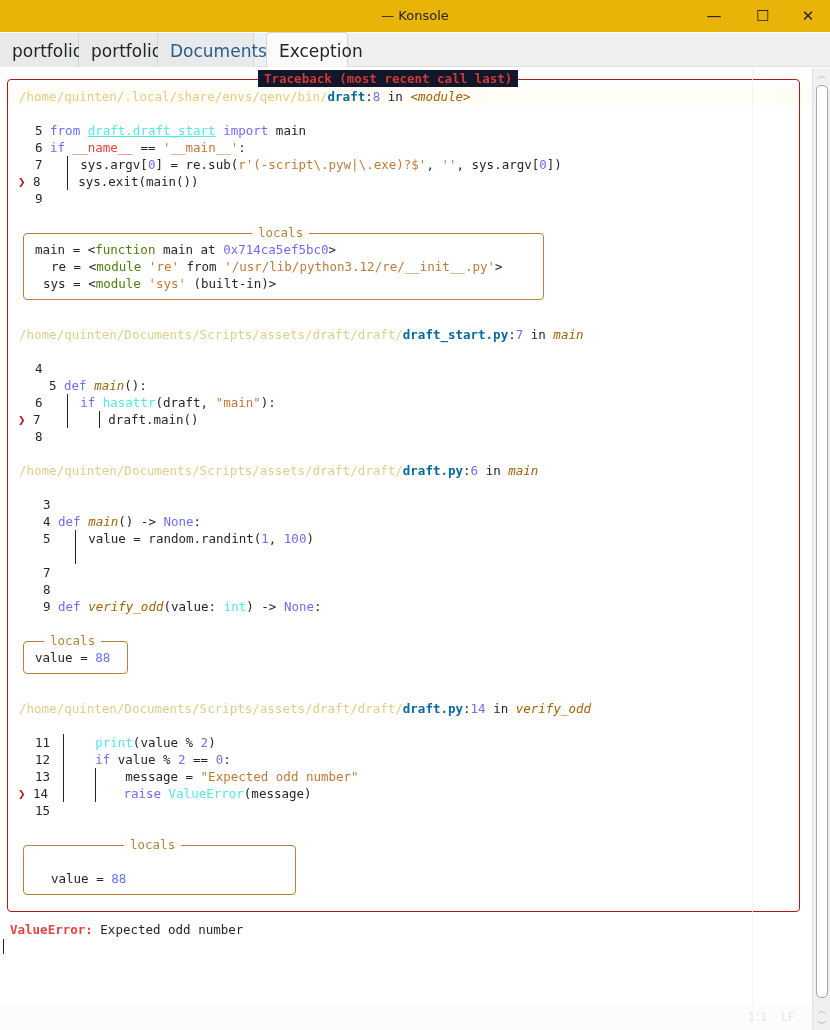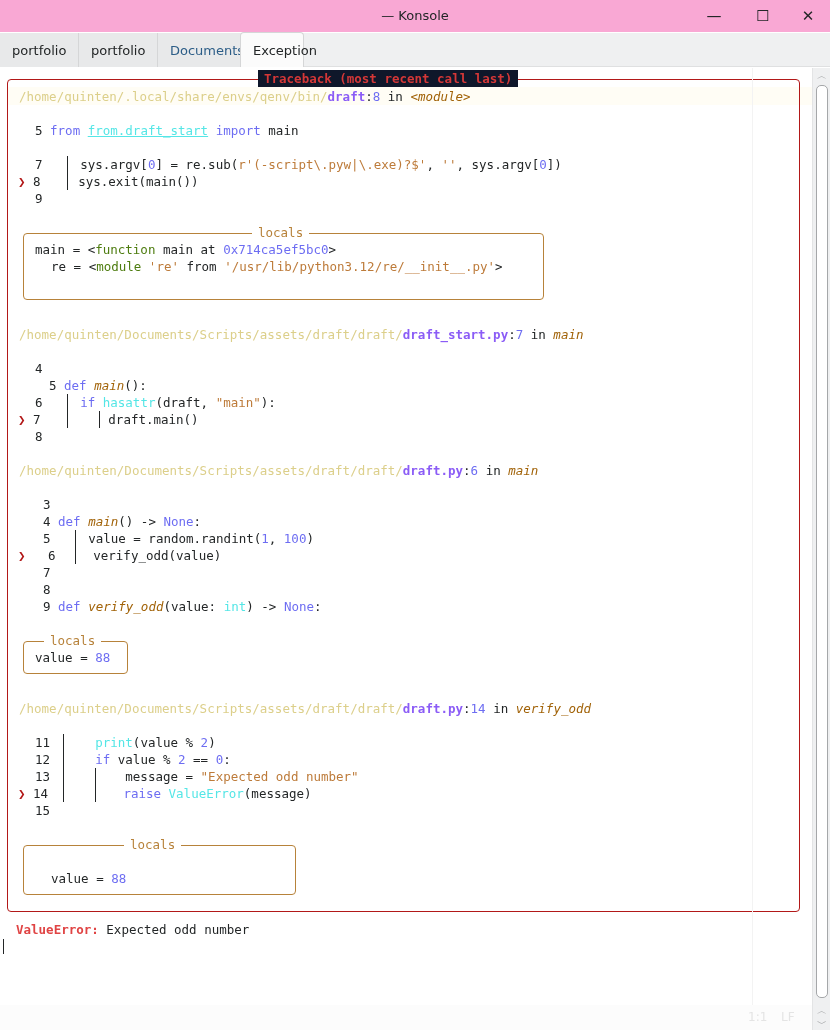--- a/index.html
+++ b/index.html
@@ -1,33 +1,33 @@
 <!DOCTYPE html>
 <html><head>
 <meta charset="utf-8">
 <style>
   * { box-sizing: border-box; margin: 0; padding: 0; }
   html, body { width: 830px; height: 1030px; overflow: hidden; background: #ffffff; }
   body { font-family: "DejaVu Sans Mono", monospace; font-size: 12.5px; color: #232627; position: relative; }
-  .titlebar { position: absolute; left: 0; top: 0; width: 830px; height: 32px; background: #f9a8d4; }
+  .titlebar { position: absolute; left: 0; top: 0; width: 830px; height: 32px; background: #eab308; }
   .titlebar .title { position: absolute; left: 0; right: 0; top: 8px; text-align: center; font-family: "DejaVu Sans", sans-serif; font-size: 13px; color: #232627; }
   .winbtn { position: absolute; top: 6px; width: 20px; height: 20px; font-family: "DejaVu Sans", sans-serif; color: #232627; text-align: center; line-height: 20px; font-size: 15px; cursor: pointer; }
   .tabbar { position: absolute; left: 0; top: 33px; width: 830px; height: 34px; background: #eff0f1; border-bottom: 1px solid #dfe0e1; }
-  .tab { position: absolute; top: 0; height: 34px; font-family: "DejaVu Sans", sans-serif; font-size: 13px; line-height: 36px; padding: 0 12px; background: #e8e9ea; border-right: 1px solid #d5d6d7; color: #232627; cursor: pointer; }
+  .tab { position: absolute; top: 0; height: 34px; font-family: "DejaVu Sans", sans-serif; font-size: 17px; line-height: 36px; padding: 0 12px; background: #e8e9ea; border-right: 1px solid #d5d6d7; color: #232627; cursor: pointer; }
   .tab.active { background: #fbfbfb; border: 1px solid #d5d6d7; border-bottom: none; border-radius: 4px 4px 0 0; height: 35px; top: -1px; }
   .tab.docs { color: #2c5d87; }
   .term { position: absolute; left: 0; top: 68px; width: 812px; height: 960px; background: #ffffff; }
   .row { position: absolute; left: 0; height: 17px; line-height: 17px; white-space: pre; }
   .tb-box { position: absolute; left: 7px; top: 11px; width: 793px; height: 833px; border: 1.5px solid #b21818; border-radius: 4px; }
   .tb-title { position: absolute; left: 258px; top: 2px; background: #0f172a; padding: 0 6px; color: #d43737; font-weight: bold; height: 17px; line-height: 17px; }
   .hl { position: absolute; left: 8px; top: 19px; width: 1050px; height: 18px; background: #fffdf5; }
   .loc-box { position: absolute; border: 1.5px solid #b7823a; border-radius: 4px; }
   .loc-title { position: absolute; top: -10px; background: #fff; padding: 0 6px; color: #b7823a; height: 17px; line-height: 17px; }
   .c-path { color: #dccf8a; }
-  .c-file { color: #8b5cf6; font-weight: bold; }
+  .c-file { color: #0369a1; font-weight: bold; }
   .c-num { color: #6d6df2; }
   .c-kw { color: #6d6df2; }
   .c-fn { color: #a16207; font-style: italic; }
   .c-builtin { color: #55e6e6; }
   .c-str { color: #bd7b3a; }
   .c-mag { color: #4d7c0f; }
   .c-link { color: #55e6e6; text-decoration: underline; }
   .c-err { color: #e04444; }
   .c-arrow { color: #b21818; font-weight: bold; }
   .c-dunder { color: #e04444; }
@@ -47,56 +47,57 @@
   <div class="title">— Konsole</div>
   <div class="winbtn" style="left:704px;"><span>—</span></div>
   <div class="winbtn" style="left:753px;"><span>☐</span></div>
   <div class="winbtn" style="left:798px;"><span>✕</span></div>
 </div>
 
 <div class="tabbar">
   <div class="tab" style="left:0;width:79px;">portfolio</div>
   <div class="tab" style="left:79px;width:79px;">portfolio</div>
   <div class="tab docs" style="left:158px;width:96px;">Documents</div>
-  <div class="tab active" style="left:240px;width:64px;">Exception</div>
+  <div class="tab active" style="left:266px;width:82px;">Exception</div>
 </div>
 
 <div class="term">
   <div class="hl"></div>
   <div class="tb-box"></div>
   <div class="tb-title">Traceback (most recent call last)</div>
 
   <div class="row" style="top:20px;left:19px;"><span class="c-path">/home/quinten/.local/share/envs/qenv/bin/</span><span class="c-file">draft</span>:<span class="c-num">8</span> <span>in</span> <span class="c-fn">&lt;module&gt;</span></div>
 
-  <div class="row" style="top:54px;left:35px;"><span>5</span> <span class="c-kw">from</span> <span class="c-link">from.draft_start</span> <span class="c-kw">import</span> main</div>
+  <div class="row" style="top:54px;left:35px;"><span>5</span> <span class="c-kw">from</span> <span class="c-link">draft.draft_start</span> <span class="c-kw">import</span> main</div>
+  <div class="row" style="top:71px;left:35px;"><span>6</span> <span class="c-kw">if</span> <span class="c-dunder">__name__</span> == <span class="c-str">'__main__'</span>:</div>
   <div class="row" style="top:88px;left:35px;"><span>7</span>     sys.argv[<span class="c-num">0</span>] = re.sub(<span class="c-str">r'(-script\.pyw|\.exe)?$'</span>, <span class="c-str">''</span>, sys.argv[<span class="c-num">0</span>])</div>
   <div class="row" style="top:105px;left:18px;"><span class="c-arrow">❯</span> <span>8</span>     sys.exit(main())</div>
   <div class="row" style="top:122px;left:35px;"><span>9</span></div>
   <div class="gutter" style="left:67px;top:88px;height:34px;"></div>
 
   <div class="loc-box" style="left:23px;top:165px;width:521px;height:67px;">
     <div class="loc-title" style="left:228px;">locals</div>
   </div>
   <div class="row" style="top:173px;left:35px;"><span>main</span> = &lt;<span class="c-mag">function</span> main at <span class="c-num">0x714ca5ef5bc0</span>&gt;</div>
   <div class="row" style="top:190px;left:51px;"><span>re</span> = &lt;<span class="c-mag">module</span> <span class="c-str">'re'</span> from <span class="c-str">'/usr/lib/python3.12/re/__init__.py'</span>&gt;</div>
+  <div class="row" style="top:207px;left:43px;"><span>sys</span> = &lt;<span class="c-mag">module</span> <span class="c-str">'sys'</span> (built-in)&gt;</div>
 
   <div class="row" style="top:258px;left:19px;"><span class="c-path">/home/quinten/Documents/Scripts/assets/draft/draft/</span><span class="c-file">draft_start.py</span>:<span class="c-num">7</span> <span>in</span> <span class="c-fn">main</span></div>
   <div class="row" style="top:292px;left:35px;"><span>4</span></div>
   <div class="row" style="top:309px;left:49px;"><span>5</span> <span class="c-kw">def</span> <span class="c-fn">main</span>():</div>
   <div class="row" style="top:326px;left:35px;"><span>6</span>     <span class="c-kw">if</span> <span class="c-builtin">hasattr</span>(draft, <span class="c-str">"main"</span>):</div>
   <div class="row" style="top:343px;left:18px;"><span class="c-arrow">❯</span> <span>7</span>         draft.main()</div>
   <div class="row" style="top:360px;left:35px;"><span>8</span></div>
   <div class="gutter" style="left:67px;top:326px;height:34px;"></div>
   <div class="gutter" style="left:99px;top:343px;height:17px;"></div>
 
   <div class="row" style="top:394px;left:19px;"><span class="c-path">/home/quinten/Documents/Scripts/assets/draft/draft/</span><span class="c-file">draft.py</span>:<span class="c-num">6</span> <span>in</span> <span class="c-fn">main</span></div>
   <div class="row" style="top:428px;left:43px;"><span>3</span></div>
   <div class="row" style="top:445px;left:43px;"><span>4</span> <span class="c-kw">def</span> <span class="c-fn">main</span>() -&gt; <span class="c-kw">None</span>:</div>
   <div class="row" style="top:462px;left:43px;"><span>5</span>     value = random.randint(<span class="c-num">1</span>, <span class="c-num">100</span>)</div>
-  <div class="row" style="top:479px;left:18px;"><span class="c-arrow">❯</span>   <span>6</span>     verify_odd(value)</div>
   <div class="row" style="top:496px;left:43px;"><span>7</span></div>
   <div class="row" style="top:513px;left:43px;"><span>8</span></div>
   <div class="row" style="top:530px;left:43px;"><span>9</span> <span class="c-kw">def</span> <span class="c-fn">verify_odd</span>(value: <span class="c-builtin">int</span>) -&gt; <span class="c-kw">None</span>:</div>
   <div class="gutter" style="left:75px;top:462px;height:34px;"></div>
 
   <div class="loc-box" style="left:23px;top:573px;width:105px;height:33px;">
     <div class="loc-title" style="left:20px;">locals</div>
   </div>
   <div class="row" style="top:581px;left:35px;"><span>value</span> = <span class="c-num">88</span></div>
 
@@ -107,21 +108,21 @@
   <div class="row" style="top:717px;left:18px;"><span class="c-arrow">❯</span> <span>14</span>          <span class="c-kw">raise</span> <span class="c-builtin">ValueError</span>(message)</div>
   <div class="row" style="top:734px;left:35px;"><span>15</span></div>
   <div class="gutter" style="left:63px;top:666px;height:68px;"></div>
   <div class="gutter" style="left:95px;top:700px;height:34px;"></div>
 
   <div class="loc-box" style="left:23px;top:777px;width:273px;height:50px;">
     <div class="loc-title" style="left:100px;">locals</div>
   </div>
   <div class="row" style="top:802px;left:51px;"><span>value</span> = <span class="c-num">88</span></div>
 
-  <div class="row" style="top:853px;left:16px;"><span class="c-err" style="font-weight:bold;">ValueError:</span> <span>Expected odd number</span></div>
+  <div class="row" style="top:853px;left:10px;"><span class="c-err" style="font-weight:bold;">ValueError:</span> <span>Expected odd number</span></div>
 </div>
 
 <div class="vline"></div>
 <div class="cursor"></div>
 
 <div class="scrollbar">
   <div class="sb-up" style="top:0;">︿</div>
   <div class="sb-thumb"></div>
   <div class="sb-up" style="top:935px;">︿</div>
   <div class="sb-down" style="top:948px;">﹀</div>

